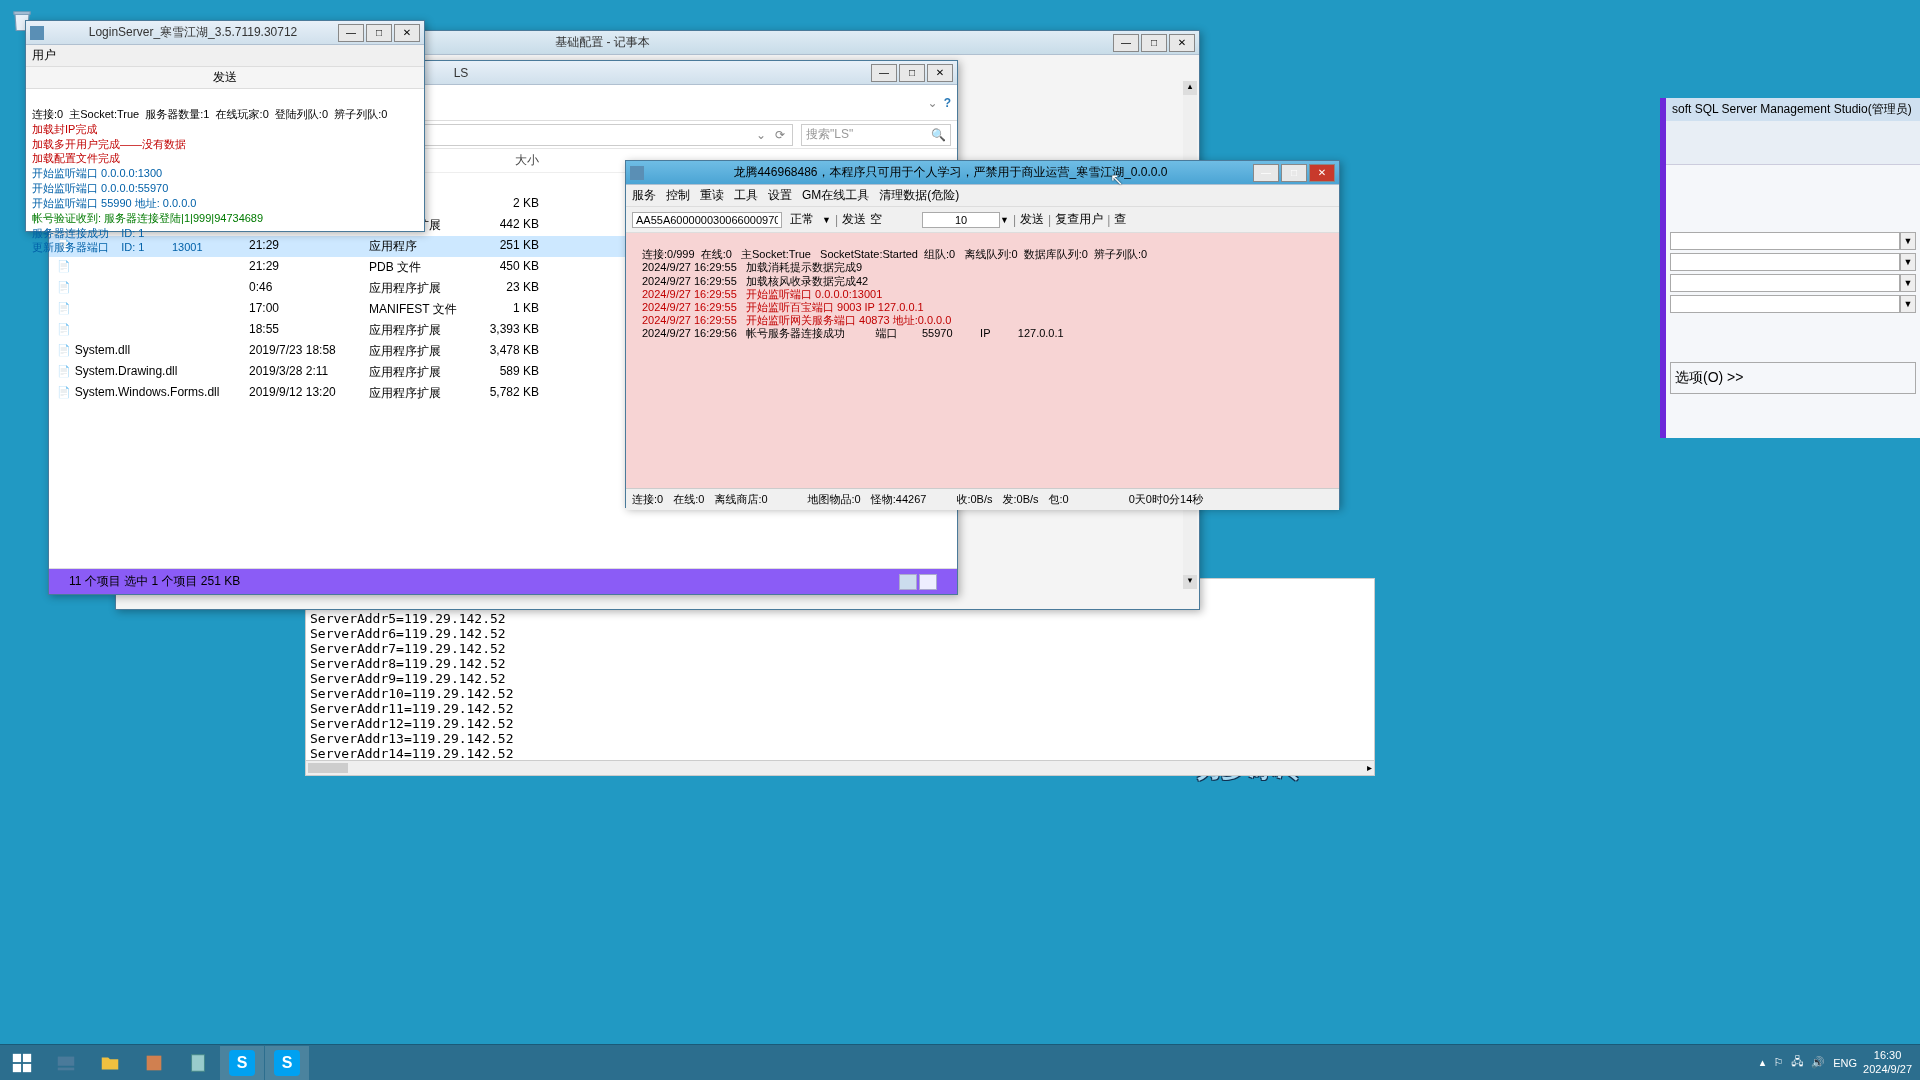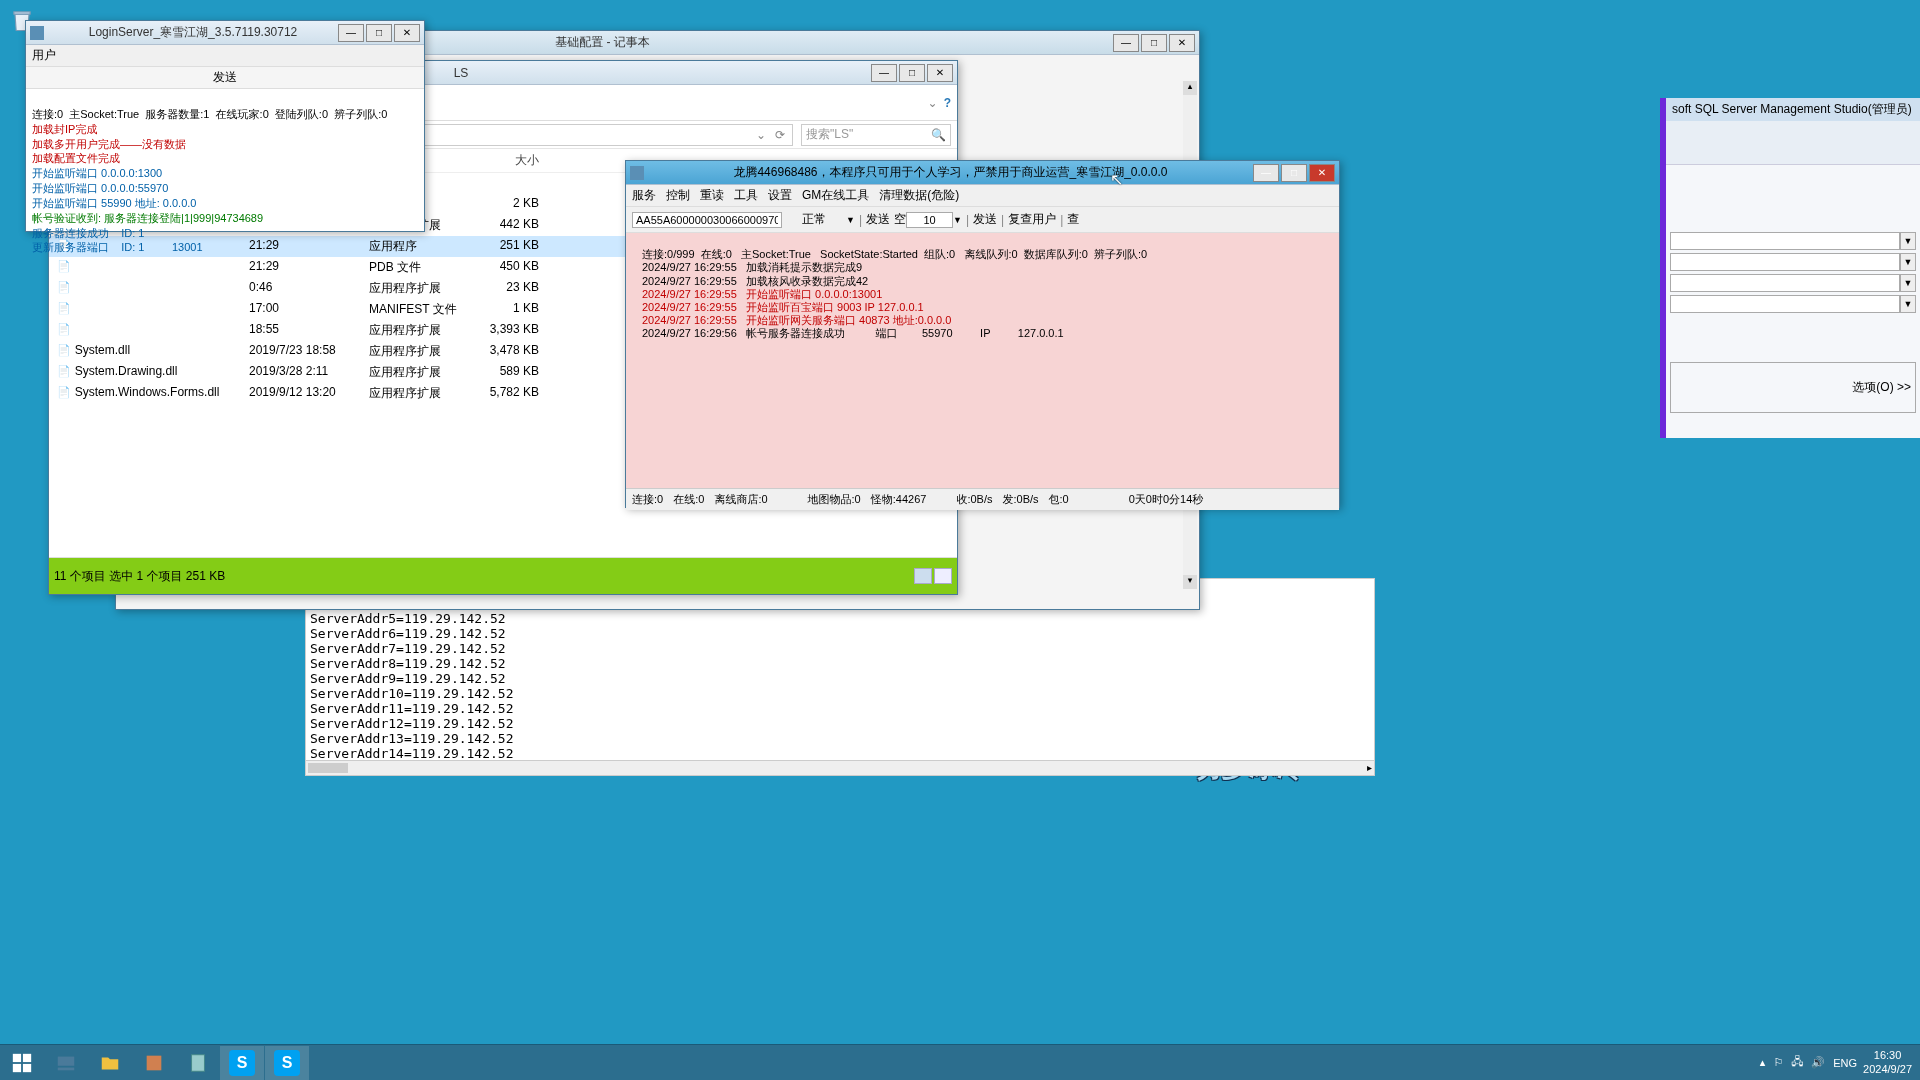--- a/index.html
+++ b/index.html
@@ -47,21 +47,21 @@
 .file-header { display: flex; background: #fff; border-bottom: 1px solid #eee; padding: 3px 0; font-size: 12px; color: #444; }
 .col-name { width: 200px; padding-left: 8px; }
 .col-date { width: 120px; }
 .col-type { width: 110px; }
 .col-size { width: 70px; text-align: right; padding-right:10px;}
 .file-list { background: #fff; }
 .file-row { display: flex; padding: 2px 0; font-size: 12px; }
 .file-row.selected { background: #cde8ff; }
 .file-row .col-name::before { content: "📄"; margin-right: 4px; font-size: 11px; }
 .file-row.folder .col-name::before { content: "📁"; }
-.explorer-status { position: absolute; bottom: 0; left: 0; right: 0; height: 37px; background: #84cc16; border-top: 1px solid #ddd; padding: 3px 5px; font-size: 12px; display:flex; align-items:center;}
+.explorer-status { position: absolute; bottom: 0; left: 0; right: 0; height: 26px; background: #8b5cf6; border-top: 1px solid #ddd; padding: 3px 20px; font-size: 12px; display:flex; align-items:center;}
 .view-btns { margin-left:auto; display:flex; gap:2px;}
 .view-btn { width:18px; height:16px; border:1px solid #aac; background:#eef; }
 .view-btn.active { background:#cde; }
 
 
 #game-win { left: 625px; top: 160px; width: 715px; height: 348px; z-index: 60; }
 #game-win .titlebar { background: linear-gradient(#6fbde5, #4ba4d4); color: #fff; }
 #game-win .titlebar-title { color: #000; }
 #game-win .titlebar-btn.close { background: #c83a2c; }
 .game-toolbar { background: #f0f0f0; padding: 4px 6px; display: flex; align-items: center; font-size: 12px; border-bottom:1px solid #ddd;}
@@ -73,21 +73,21 @@
 .game-status { background: #f0f0f0; border-top: 1px solid #ccc; padding: 3px 6px; font-size: 11px; display:flex;}
 .game-status span { margin-right: 10px; }
 
 
 .ssms { position: absolute; right: 0; top: 98px; width: 260px; height: 340px; background: #f5f7fa; z-index: 2; border-left:6px solid #6d28d9;}
 .ssms-title { background: #cfe0f0; padding: 3px 6px; font-size: 12px; white-space:nowrap; }
 .ssms-body { padding:4px; }
 .ssms-cb { display:flex; margin:3px 0; }
 .ssms-cb .box { flex:1; height:18px; border:1px solid #aaa; background:#fff; }
 .ssms-cb .arrow { width:16px; height:18px; border:1px solid #aaa; background:#eee; text-align:center; font-size:9px; line-height:16px;}
-.ssms-opt { border:1px solid #aaa; padding:16px 4px; margin-top:6px; font-size:12px; text-align:right;}
+.ssms-opt { border:1px solid #aaa; padding:6px 4px; margin-top:6px; font-size:14px; text-align:left;}
 .ssms-tabclose { position:absolute; right:0; top:115px; width:22px; height:18px; border:1px solid #888; background:#e8e8e8; text-align:center; font-size:11px;}
 
 
 .subtitle1 { position:absolute; left:885px; top:720px; font-size:28px; font-weight:bold; color:#d4b050; text-shadow: 1px 1px 0 #2a3a5a, -1px -1px 0 #2a3a5a, 1px -1px 0 #2a3a5a, -1px 1px 0 #2a3a5a; z-index:1;}
 .subtitle2 { position:absolute; left:1165px; top:748px; font-size:28px; font-weight:bold; color:#a8d8f0; text-shadow: 1px 1px 0 #103050, -1px -1px 0 #103050, 1px -1px 0 #103050, -1px 1px 0 #103050; z-index:1;}
 
 
 .taskbar { position: absolute; left: 0; bottom: 0; width: 100%; height: 36px; background: #2c6e8e; display: flex; align-items: center; z-index: 100; border-top:1px solid #1a5a78;}
 .task-btn { width: 44px; height: 34px; display: flex; align-items: center; justify-content: center; cursor: pointer; }
 .start-btn svg { width: 22px; height: 22px; }
@@ -320,26 +320,26 @@
     <div class="titlebar-title">龙腾446968486，本程序只可用于个人学习，严禁用于商业运营_寒雪江湖_0.0.0.0</div>
     <div class="titlebar-btns">
       <div class="titlebar-btn">—</div>
       <div class="titlebar-btn">□</div>
       <div class="titlebar-btn close">✕</div>
     </div>
   </div>
   <div class="menubar" id="game-menus"><span>服务</span><span>控制</span><span>重读</span><span>工具</span><span>设置</span><span>GM在线工具</span><span>清理数据(危险)</span></div>
   <div class="game-toolbar">
     <input type="text" style="width: 150px;" value="AA55A600000030066000970008CFB">
-    <span style="margin:0 20px">正常</span>
+    <span style="margin:0 8px">正常</span>
     <span style="font-size:9px;">▼</span>
     <span class="sep">|</span>
     <span>发送</span>
     <span style="margin-left:4px">空</span>
-    <input type="text" style="width: 47px; text-align: center;" value="10">
+    <input type="text" style="width: 78px; margin-left: 40px; text-align: center;" value="10">
     <span style="font-size:9px;">▼</span>
     <span class="sep">|</span>
     <span>发送</span>
     <span class="sep">|</span>
     <span>复查用户</span>
     <span class="sep">|</span>
     <span>查</span>
   </div>
   <div class="game-log">
 <span class="hdr">连接:0/999  在线:0   主Socket:True   SocketState:Started  组队:0   离线队列:0  数据库队列:0  辨子列队:0</span>

